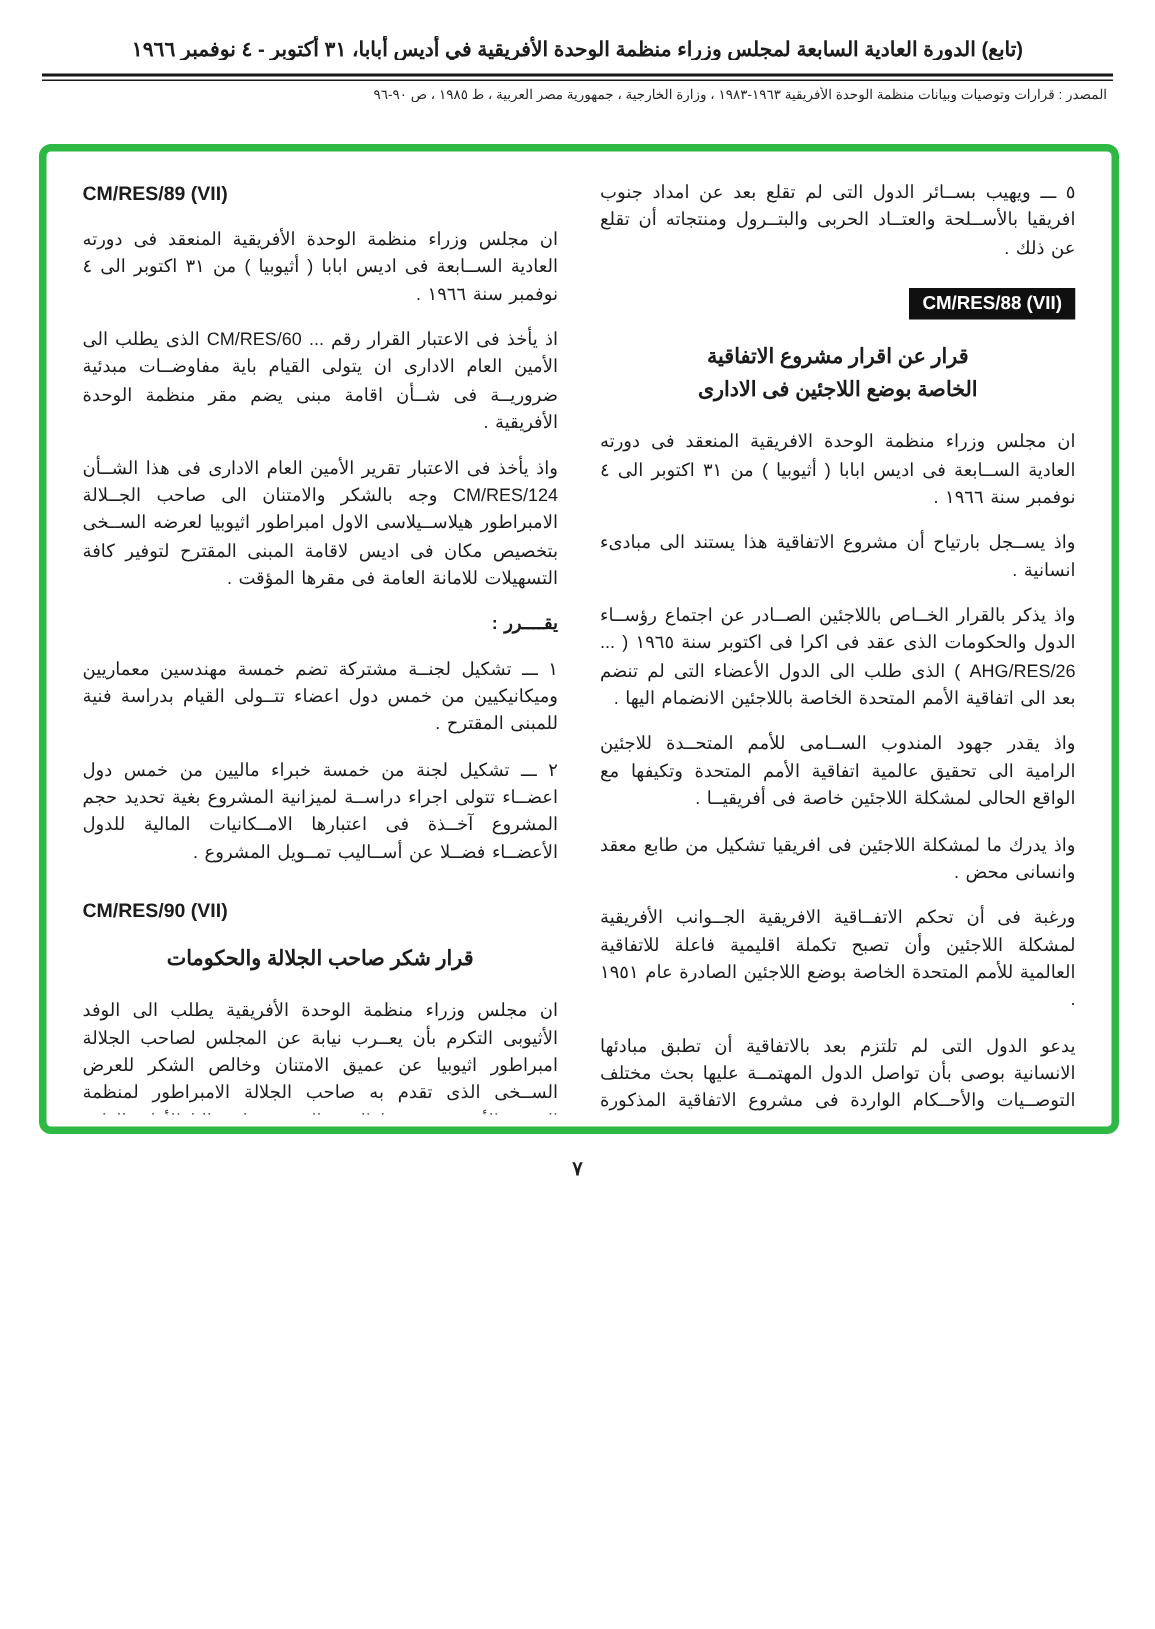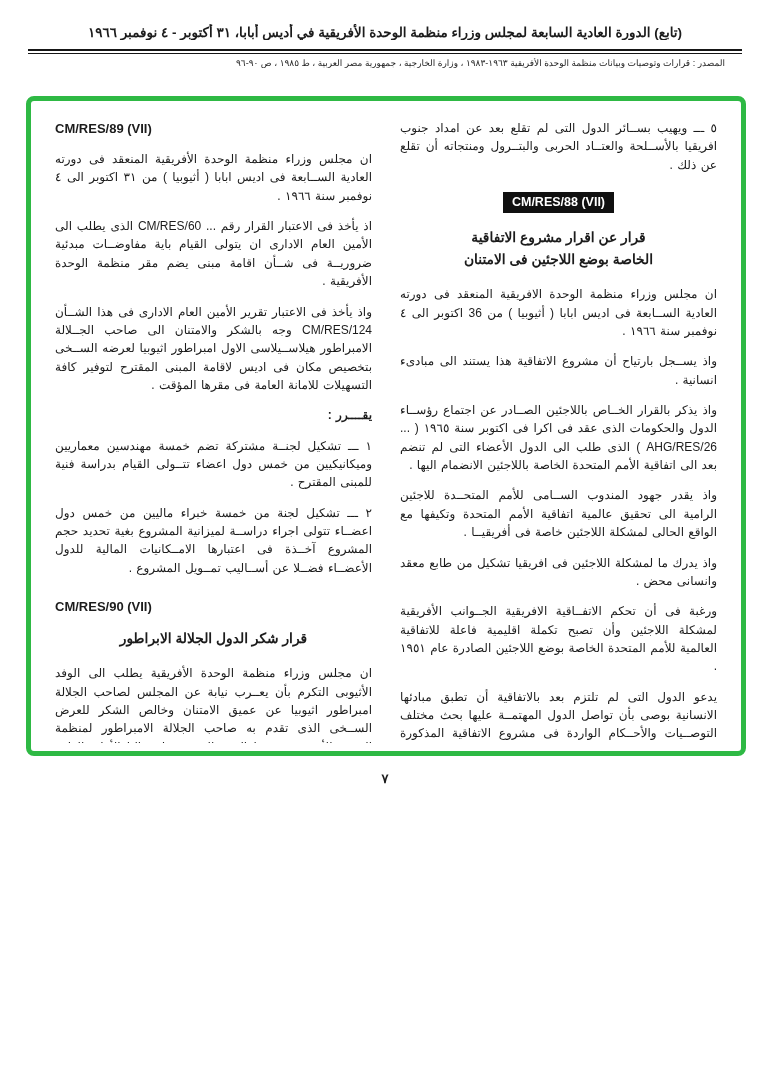--- a/index.html
+++ b/index.html
@@ -27,21 +27,21 @@
     margin:9px 28px 4px 28px;
     height:5px;
     border-top:2.5px solid #161616;
     border-bottom:1px solid #161616;
   }
   .header-source {
     direction:rtl;
     text-align:right;
     font-size:9px;
     color:#252525;
-    margin:2px 45px 0 32px;
+    margin:2px 32px 0 32px;
     white-space:nowrap;
     overflow:hidden;
   }
   
   .content-frame {
     position:absolute;
     top:96px; left:26px; right:24px; bottom:46px;
     border:5px solid #2eb944;
     border-radius:8px;
     padding:18px 24px 8px 24px;
@@ -69,21 +69,21 @@
   .res-label {
     direction:ltr;
     text-align:left;
     font-weight:bold;
     font-size:13px;
     margin:2px 0 14px 0;
   }
   .res-label.spaced { margin-top:22px; }
   .res-badge-wrap {
     direction:ltr;
-    text-align:center;
+    text-align:right;
     margin:18px 0 14px 0;
   }
   .res-badge {
     display:inline-block;
     background:#101010;
     color:#ffffff;
     font-weight:bold;
     font-size:12.5px;
     padding:3px 9px 4px 9px;
   }
@@ -124,24 +124,24 @@
 
       <div class="col">
         <p class="para">٥ ـــ ويهيب بســائر الدول التى لم تقلع بعد عن امداد جنوب افريقيا بالأســلحة والعتــاد الحربى والبتــرول ومنتجاته أن تقلع عن ذلك .</p>
 
         <div class="res-badge-wrap">
           <span class="res-badge" style="background: rgb(16, 16, 16);">CM/RES/88 (VII)</span>
         </div>
 
         <div class="col-title">
           <div>قرار عن اقرار مشروع الاتفاقية</div>
-          <div>الخاصة بوضع اللاجئين فى الامتنان</div>
+          <div>الخاصة بوضع اللاجئين فى الادارى</div>
         </div>
 
-        <p class="para">ان مجلس وزراء منظمة الوحدة الافريقية المنعقد فى دورته العادية الســابعة فى اديس ابابا ( أثيوبيا ) من 36 اكتوبر الى ٤ نوفمبر سنة ١٩٦٦ .</p>
+        <p class="para">ان مجلس وزراء منظمة الوحدة الافريقية المنعقد فى دورته العادية الســابعة فى اديس ابابا ( أثيوبيا ) من ٣١ اكتوبر الى ٤ نوفمبر سنة ١٩٦٦ .</p>
         <p class="para">واذ يســجل بارتياح أن مشروع الاتفاقية هذا يستند الى مبادىء انسانية .</p>
         <p class="para">واذ يذكر بالقرار الخــاص باللاجئين الصــادر عن اجتماع رؤســاء الدول والحكومات الذى عقد فى اكرا فى اكتوبر سنة ١٩٦٥ ( ... AHG/RES/26 ) الذى طلب الى الدول الأعضاء التى لم تنضم بعد الى اتفاقية الأمم المتحدة الخاصة باللاجئين الانضمام اليها .</p>
         <p class="para">واذ يقدر جهود المندوب الســامى للأمم المتحــدة للاجئين الرامية الى تحقيق عالمية اتفاقية الأمم المتحدة وتكيفها مع الواقع الحالى لمشكلة اللاجئين خاصة فى أفريقيــا .</p>
         <p class="para">واذ يدرك ما لمشكلة اللاجئين فى افريقيا تشكيل من طابع معقد وانسانى محض .</p>
         <p class="para">ورغبة فى أن تحكم الاتفــاقية الافريقية الجــوانب الأفريقية لمشكلة اللاجئين وأن تصبح تكملة اقليمية فاعلة للاتفاقية العالمية للأمم المتحدة الخاصة بوضع اللاجئين الصادرة عام ١٩٥١ .</p>
         <p class="para">يدعو الدول التى لم تلتزم بعد بالاتفاقية أن تطبق مبادئها الانسانية بوصى بأن تواصل الدول المهتمــة عليها بحث مختلف التوصــيات والأحــكام الواردة فى مشروع الاتفاقية المذكورة وأن تأخذ فى اعتبارها ما سبق ذكره من اعتبارات وأن تبعث برأيها وملاحظاتها كتابة الى الأمانة العامة لمنظمة الوحدة الأفريقية بغية رفع المشروع النهائى الى الدورة التالية لمجلس الوزراء .</p>
       </div>
 
       <div class="col">
         <div class="res-label">CM/RES/89 (VII)</div>
@@ -149,21 +149,21 @@
         <p class="para">ان مجلس وزراء منظمة الوحدة الأفريقية المنعقد فى دورته العادية الســابعة فى اديس ابابا ( أثيوبيا ) من ٣١ اكتوبر الى ٤ نوفمبر سنة ١٩٦٦ .</p>
         <p class="para">اذ يأخذ فى الاعتبار القرار رقم ... CM/RES/60 الذى يطلب الى الأمين العام الادارى ان يتولى القيام باية مفاوضــات مبدئية ضروريــة فى شــأن اقامة مبنى يضم مقر منظمة الوحدة الأفريقية .</p>
         <p class="para">واذ يأخذ فى الاعتبار تقرير الأمين العام الادارى فى هذا الشــأن CM/RES/124 وجه بالشكر والامتنان الى صاحب الجــلالة الامبراطور هيلاســيلاسى الاول امبراطور اثيوبيا لعرضه الســخى بتخصيص مكان فى اديس لاقامة المبنى المقترح لتوفير كافة التسهيلات للامانة العامة فى مقرها المؤقت .</p>
 
         <p class="para decree">يقــــرر :</p>
 
         <p class="para">١ ـــ تشكيل لجنــة مشتركة تضم خمسة مهندسين معماريين وميكانيكيين من خمس دول اعضاء تتــولى القيام بدراسة فنية للمبنى المقترح .</p>
         <p class="para">٢ ـــ تشكيل لجنة من خمسة خبراء ماليين من خمس دول اعضــاء تتولى اجراء دراســة لميزانية المشروع بغية تحديد حجم المشروع آخــذة فى اعتبارها الامــكانيات المالية للدول الأعضــاء فضــلا عن أســاليب تمــويل المشروع .</p>
 
         <div class="res-label spaced">CM/RES/90 (VII)</div>
-        <div class="col-title">قرار شكر الدول الجلالة الابراطور</div>
+        <div class="col-title">قرار شكر صاحب الجلالة والحكومات</div>
 
         <p class="para">ان مجلس وزراء منظمة الوحدة الأفريقية يطلب الى الوفد الأثيوبى التكرم بأن يعــرب نيابة عن المجلس لصاحب الجلالة امبراطور اثيوبيا عن عميق الامتنان وخالص الشكر للعرض الســخى الذى تقدم به صاحب الجلالة الامبراطور لمنظمة الوحدة الأفريقية بمنحها المقر الذى تشغله حاليا الأمانة العامة فضــلا عن تخصيص مكان لاقامة المبانى التى تزمع المنظمة تشييدها .</p>
         <p class="para">ان مجلس الوزراء ليقدر مخلصا هذه المنحة من جانب صاحب الجلالة امبراطور اثيوبيا ويرى فيها تعبيرا مجددا عن ايمان صاحب الجلالة الامبراطور بالمنظمة.</p>
       </div>
 
     </div>
   </div>
 
   <div class="page-number">٧</div>
 </div>

